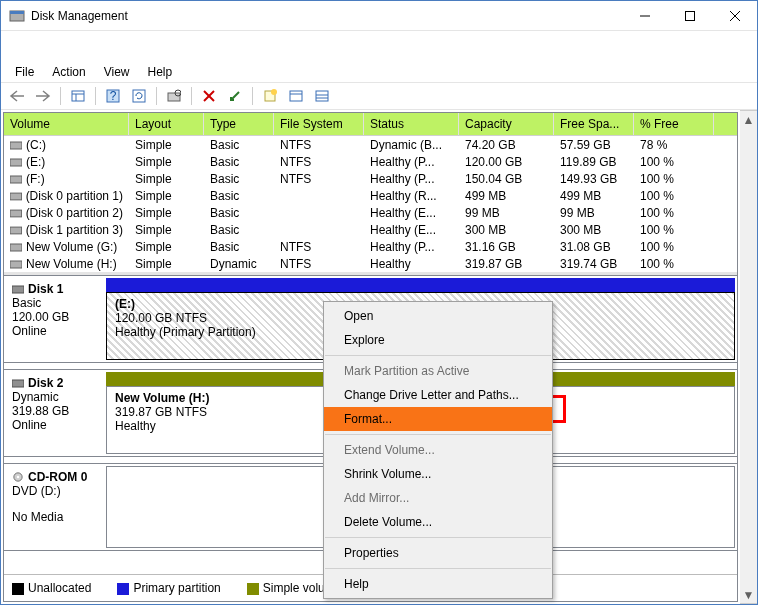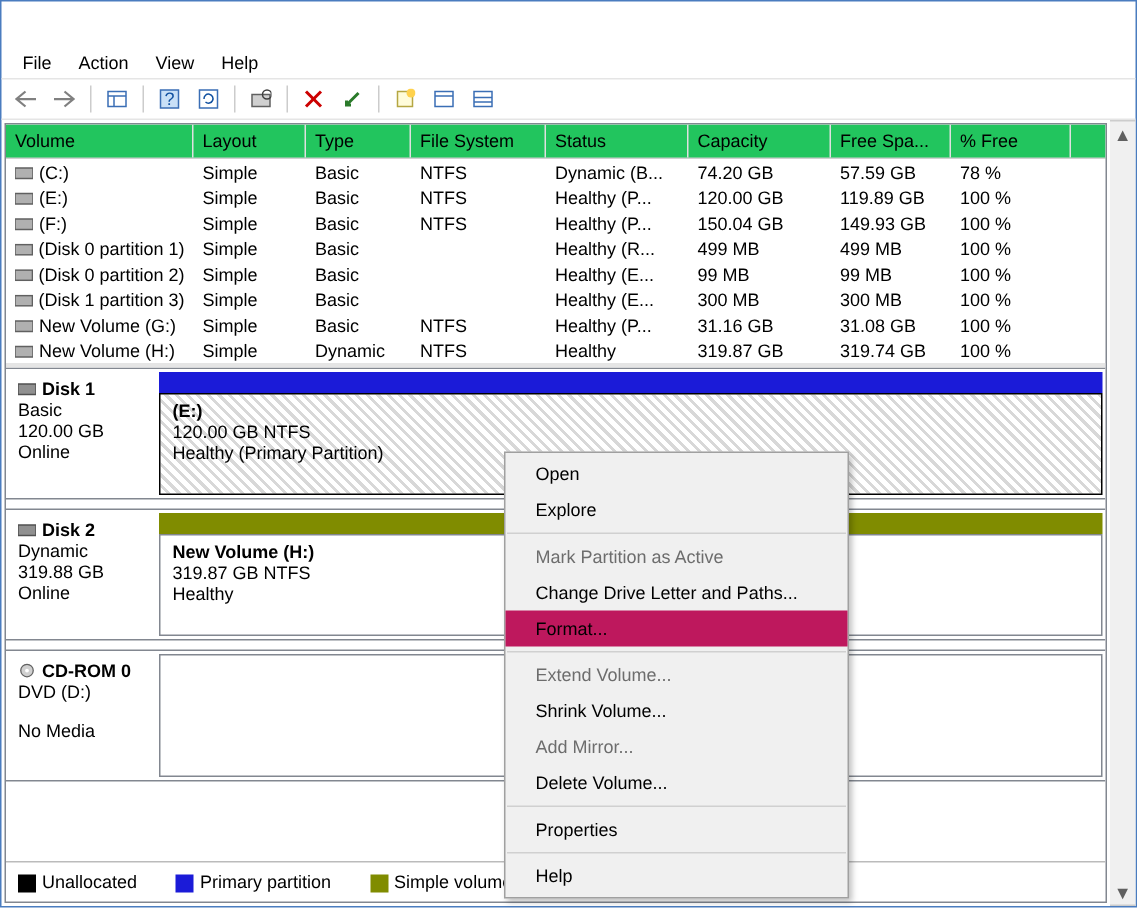--- a/index.html
+++ b/index.html
@@ -13,21 +13,21 @@
 .menubar { height: 20px; display: flex; align-items: center; padding: 0 6px; gap: 2px; margin-top: 31px; }
 .menubar span { padding: 2px 8px; cursor: default; }
 .toolbar { height: 28px; border-top: 1px solid #e5e5e5; border-bottom: 1px solid #e5e5e5; display: flex; align-items: center; padding: 0 4px; gap: 2px; }
 .tb-btn { width: 24px; height: 22px; display: flex; align-items: center; justify-content: center; cursor: default; }
 .tb-sep { width: 1px; height: 18px; background: #ccc; margin: 0 3px; }
 .content { flex: 1; display: flex; }
 .main { flex: 1; display: flex; flex-direction: column; border: 1px solid #828790; margin: 2px; overflow: hidden; }
 .vscroll { width: 17px; background: #f0f0f0; border-top: 1px solid #ccc; border-bottom: 1px solid #ccc; display:flex; flex-direction:column; }
 .vscroll .arrow { height:17px; display:flex;align-items:center;justify-content:center;color:#606060; }
 
-.vol-head { display: flex; background: #22c55e; border-bottom: 1px solid #d0d0d0; }
+.vol-head { display: flex; background: #bef264; border-bottom: 1px solid #d0d0d0; }
 .vol-head .col { padding: 4px 6px; border-right: 1px solid #e0e0e0; font-weight: normal; cursor: default; white-space: nowrap; overflow:hidden; }
 .vol-rows { }
 .vol-row { display: flex; height: 17px; align-items: center; }
 .vol-row .col { padding: 0 6px; white-space: nowrap; overflow: hidden; }
 .col.c0 { width: 125px; display:flex; align-items:center; gap:4px; }
 .col.c1 { width: 75px; }
 .col.c2 { width: 70px; }
 .col.c3 { width: 90px; }
 .col.c4 { width: 95px; }
 .col.c5 { width: 95px; }
@@ -45,29 +45,54 @@
 .part-body { flex:1; border:1px solid #828790; padding:4px 8px; background:#fff; position:relative; }
 .part-body.hatched { background: repeating-linear-gradient(45deg,#fff,#fff 3px,#d8d8d8 3px,#d8d8d8 5px); }
 .part-body.hatched.selected { border:1px solid #000; }
 .part-body .pname { font-weight:bold; }
 .legend { border-top:1px solid #bbb; padding:6px 8px; display:flex; gap:26px; align-items:center; }
 .legend .sw { width:12px;height:12px;display:inline-block;margin-right:4px;vertical-align:middle; }
 
 .ctx { position:absolute; background:#f0f0f0; border:1px solid #a0a0a0; box-shadow:2px 2px 4px rgba(0,0,0,.25); padding:2px 0; z-index:10; width:230px; }
 .ctx .item { padding:5px 20px; cursor:default; white-space:nowrap; }
 .ctx .item.disabled { color:#6d6d6d; }
-.ctx .item.highlight { background:#be185d; }
+.ctx .item.highlight { background:#f97316; }
 .ctx .sep { height:1px; background:#d0d0d0; margin:3px 1px; }
 .red-box { position:absolute; border:3px solid #ff0000; pointer-events:none; }
 </style>
 </head>
 <body>
 
 <div class="window">
 
+  <div class="titlebar">
+    <svg class="titlebar-icon" viewBox="0 0 16 16">
+        <rect x="1" y="3" width="14" height="10" fill="#b0b0b0" stroke="#606060"></rect>
+        <rect x="1" y="3" width="14" height="3" fill="#4a7cbf"></rect>
+      </svg>
+    <span class="titlebar-title">Disk Management</span>
+    <div class="win-controls">
+      <div class="win-btn">
+          <svg width="10" height="10">
+            <line x1="0" y1="5" x2="10" y2="5" stroke="#000"></line>
+          </svg>
+        </div>
+      <div class="win-btn">
+          <svg width="10" height="10">
+            <rect x="0.5" y="0.5" width="9" height="9" fill="none" stroke="#000"></rect>
+          </svg>
+        </div>
+      <div class="win-btn">
+          <svg width="10" height="10">
+            <line x1="0" y1="0" x2="10" y2="10" stroke="#000"></line>
+            <line x1="10" y1="0" x2="0" y2="10" stroke="#000"></line>
+          </svg>
+        </div>
+    </div>
+  </div>
 
   <div class="menubar">
     <span>File</span>
     <span>Action</span>
     <span>View</span>
     <span>Help</span>
   </div>
 
   <div class="toolbar">
     <div class="tb-btn">
@@ -354,21 +379,21 @@
         <span><span class="sw" style="background:#808c00"></span><span>Simple volume</span></span>
       </div>
     </div>
     <div class="vscroll">
       <div class="arrow">▲</div>
       <div style="flex:1"></div>
       <div class="arrow">▼</div>
     </div>
   </div>
 
-  <div class="ctx" style="left:335px; top:300px;">
+  <div class="ctx" style="left:322px; top:300px;">
     <div class="item">Open</div>
     <div class="item">Explore</div>
     <div class="sep"></div>
     <div class="item disabled">Mark Partition as Active</div>
     <div class="item">Change Drive Letter and Paths...</div>
     <div class="item highlight">Format...</div>
     <div class="sep"></div>
     <div class="item disabled">Extend Volume...</div>
     <div class="item">Shrink Volume...</div>
     <div class="item disabled">Add Mirror...</div>

